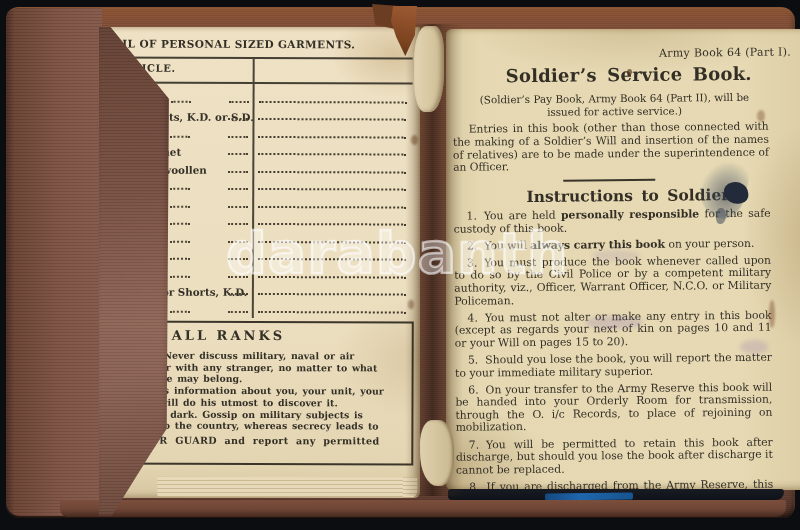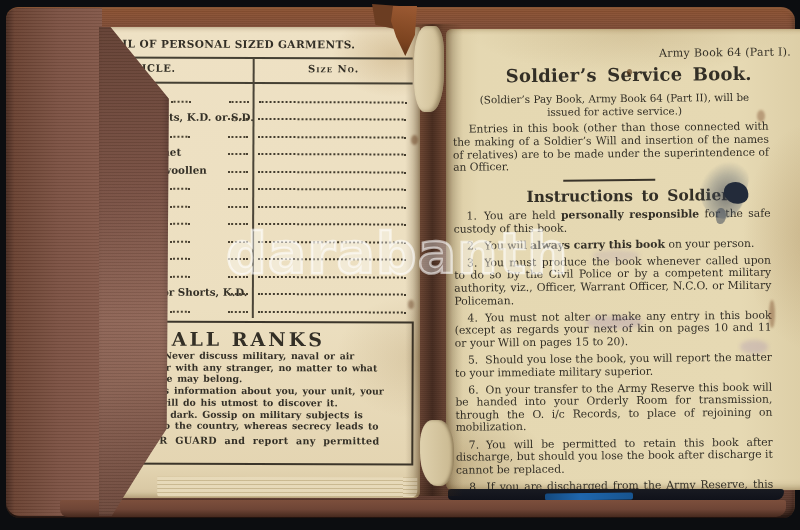--- a/index.html
+++ b/index.html
@@ -80,21 +80,21 @@
   .col-divider{position:absolute;top:31px;left:152px;width:1.5px;height:260px;background:#4a4437;}
   .hdr-article{position:absolute;top:36px;left:33px;font-size:10px;font-weight:bold;letter-spacing:.6px;}
   .hdr-size{position:absolute;top:36px;left:158px;width:150px;text-align:center;font-size:10px;font-weight:bold;font-variant:small-caps;letter-spacing:1px;}
   .rows{position:absolute;top:62px;left:0;width:312px;}
   .trow{position:relative;height:17.5px;}
   .frag{position:absolute;left:62px;bottom:1px;font-size:10.3px;font-weight:bold;white-space:nowrap;}
   .dcl{position:absolute;bottom:4px;width:20px;border-bottom:2px dotted #4a4232;}
   .leader{position:absolute;left:158px;bottom:4px;width:148px;border-bottom:2px dotted #433c2e;}
   
   .ar-box{position:absolute;top:294px;left:2px;width:308px;height:140px;border:2px solid #3b352a;}
-  .ar-title{position:absolute;top:5px;left:68px;font-size:19px;font-weight:bold;letter-spacing:3px;}
+  .ar-title{position:absolute;top:5px;left:68px;font-size:13px;font-weight:bold;letter-spacing:3px;}
   .ar-lines{position:absolute;top:27px;left:56px;width:250px;font-size:9.4px;font-weight:bold;line-height:11.7px;word-spacing:1.5px;}
   .ar-guard{position:absolute;top:112px;left:56px;width:250px;font-size:9.6px;font-weight:bold;word-spacing:4px;letter-spacing:.3px;}
   .lp-stack{position:absolute;left:58px;top:450px;width:260px;height:20px;
     background:repeating-linear-gradient(180deg,#e8dbbb 0 3px,#c8b78f 3px 4px);opacity:.9;border-radius:0 0 6px 3px;}
   
   .book-ref{position:absolute;top:18px;right:22px;font-size:11px;letter-spacing:.3px;}
   .rp-title{position:absolute;top:35px;left:0;width:100%;text-align:center;font-size:18px;font-weight:bold;word-spacing:4px;letter-spacing:.2px;}
   .rp-sub{position:absolute;top:63px;left:20px;width:300px;text-align:center;font-size:10.4px;line-height:12.6px;}
   .rp-intro{position:absolute;top:93px;left:8px;width:316px;font-size:10.7px;line-height:12.8px;text-align:justify;text-indent:16px;}
   .rp-rule{position:absolute;top:150px;left:118px;width:92px;height:2px;background:#3a342a;}
@@ -139,21 +139,20 @@
 <div class="cover"></div>
 <div class="cover-left-strip"></div>
 <div class="leather-tab-top2"></div>
 <div class="leather-tab-top"></div>
 
 <div class="left-page">
   <div class="lp-content">
     <div class="lp-title">AIL OF PERSONAL SIZED GARMENTS.</div>
     <div class="rule-top"></div>
     <div class="hdr-article">TICLE.</div>
-    <div class="hdr-size">Size No.</div>
     <div class="rule-head"></div>
     <div class="col-divider"></div>
     <div class="rows" id="rows-container">
         <div class="trow">
           <span class="dcl" style="left: 70px;"></span>
           <span class="dcl" style="left: 128px;"></span>
           <span class="leader"></span>
         </div>
         <div class="trow">
           <span class="frag">ets, K.D. or S.D.</span>

